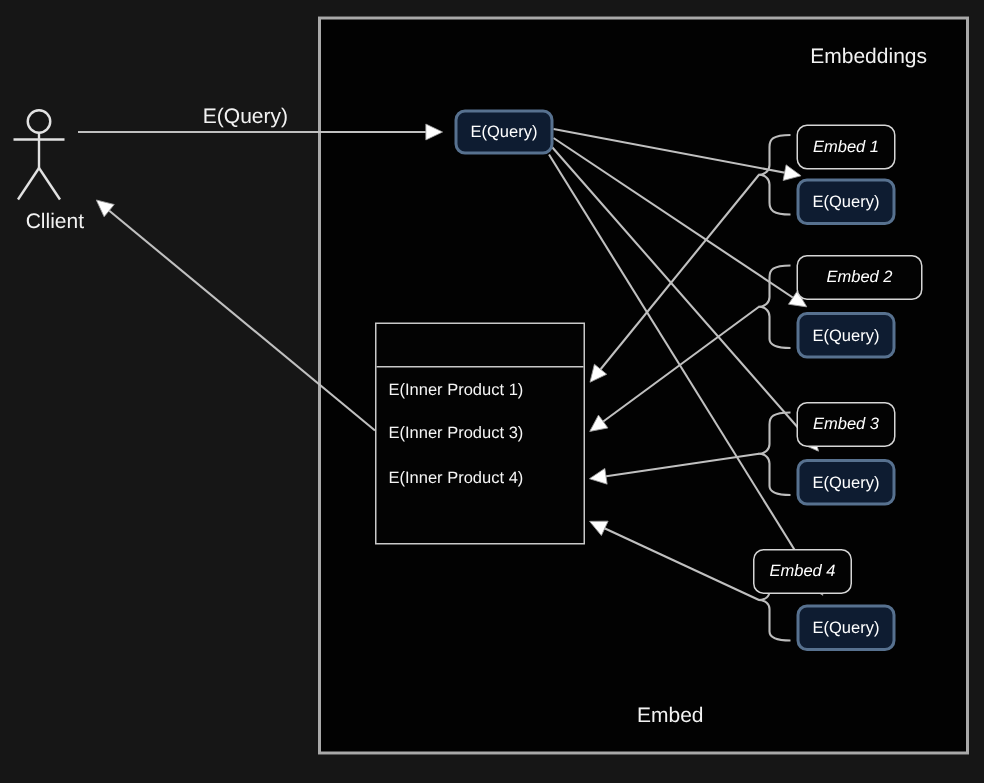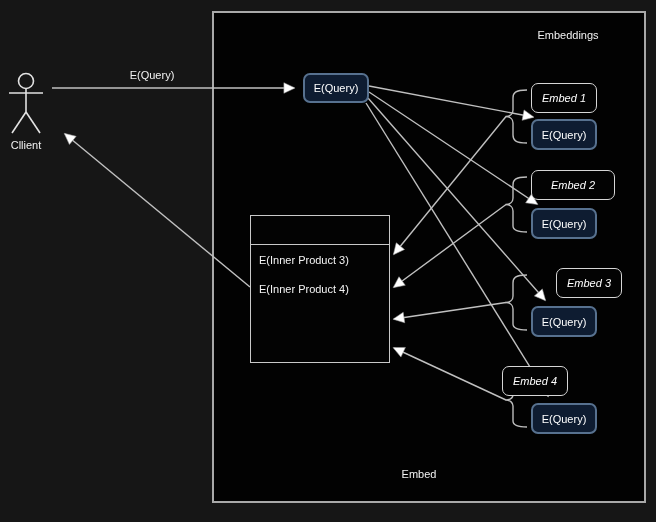--- a/index.html
+++ b/index.html
@@ -23,23 +23,23 @@
     border: 2px solid #a9a9a9;
   }
   .lines {
     position: absolute;
     left: 0; top: 0;
     width: 656px; height: 522px;
     pointer-events: none;
   }
   .label {
     position: absolute;
-    font-size: 11px;
+    font-size: 14px;
     color: #f2f2f2;
-    text-align: center;
+    text-align: right;
     white-space: nowrap;
   }
   .node {
     position: absolute;
     display: flex;
     align-items: center;
     justify-content: center;
     font-size: 11px;
     color: #ffffff;
     white-space: nowrap;
@@ -129,25 +129,26 @@
   <div class="label" style="left:369px; top:468px; width:100px;">Embed</div>
 
   <div class="node eq-box" style="left:303px; top:73px; width:66px; height:30px;">E(Query)</div>
 
   <div class="node embed-box" style="left:531px; top:83px; width:66px; height:30px;">Embed 1</div>
   <div class="node eq-box" style="left:531px; top:119px; width:66px; height:31px;">E(Query)</div>
 
   <div class="node embed-box" style="left:531px; top:170px; width:84px; height:30px;">Embed 2</div>
   <div class="node eq-box" style="left:531px; top:208px; width:66px; height:31px;">E(Query)</div>
 
-  <div class="node embed-box" style="left:531px; top:268px; width:66px; height:30px;margin-left:25px;">Embed 3</div>
+  <div class="node embed-box" style="left:531px; top:268px; width:66px; height:30px;">Embed 3</div>
   <div class="node eq-box" style="left:531px; top:306px; width:66px; height:31px;">E(Query)</div>
 
   <div class="node embed-box" style="left:502px; top:366px; width:66px; height:30px;">Embed 4</div>
   <div class="node eq-box" style="left:531px; top:403px; width:66px; height:31px;">E(Query)</div>
 
   <div class="ip-table">
     <div class="thead"></div>
+    <div class="trow">E(Inner Product 1)</div>
     <div class="trow">E(Inner Product 3)</div>
     <div class="trow">E(Inner Product 4)</div>
   </div>
 
 </div>
 
 </body></html>

